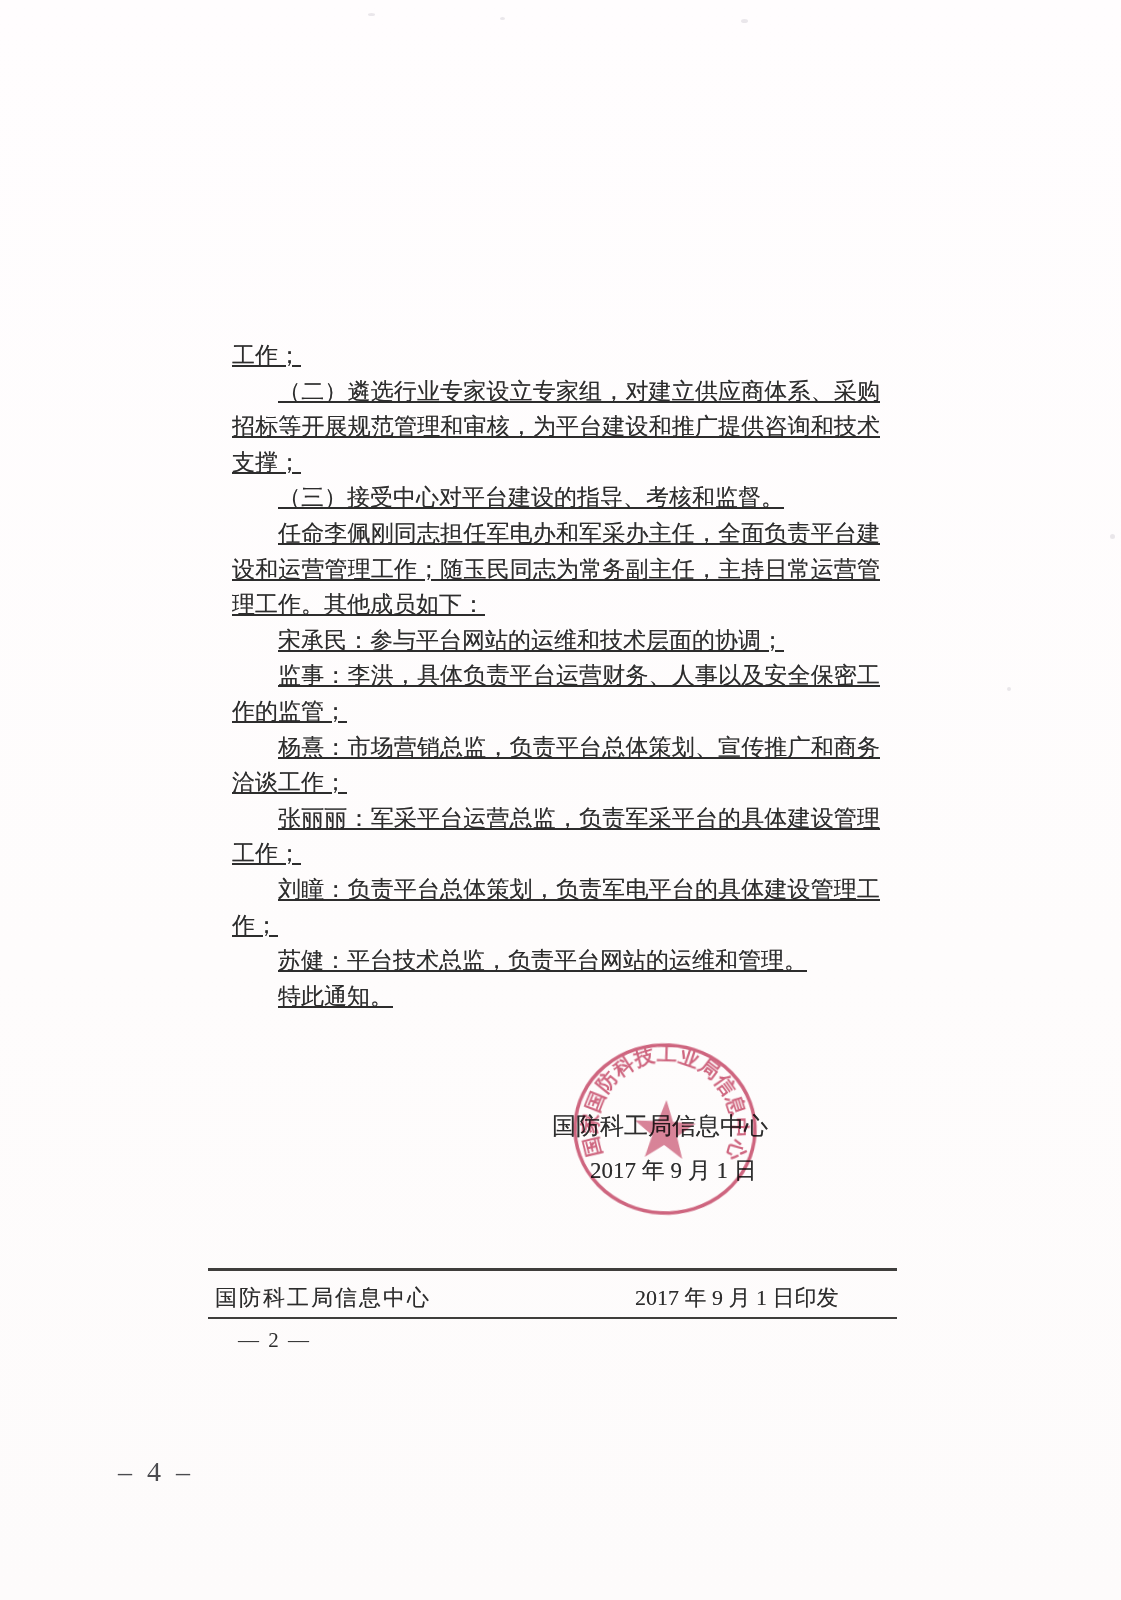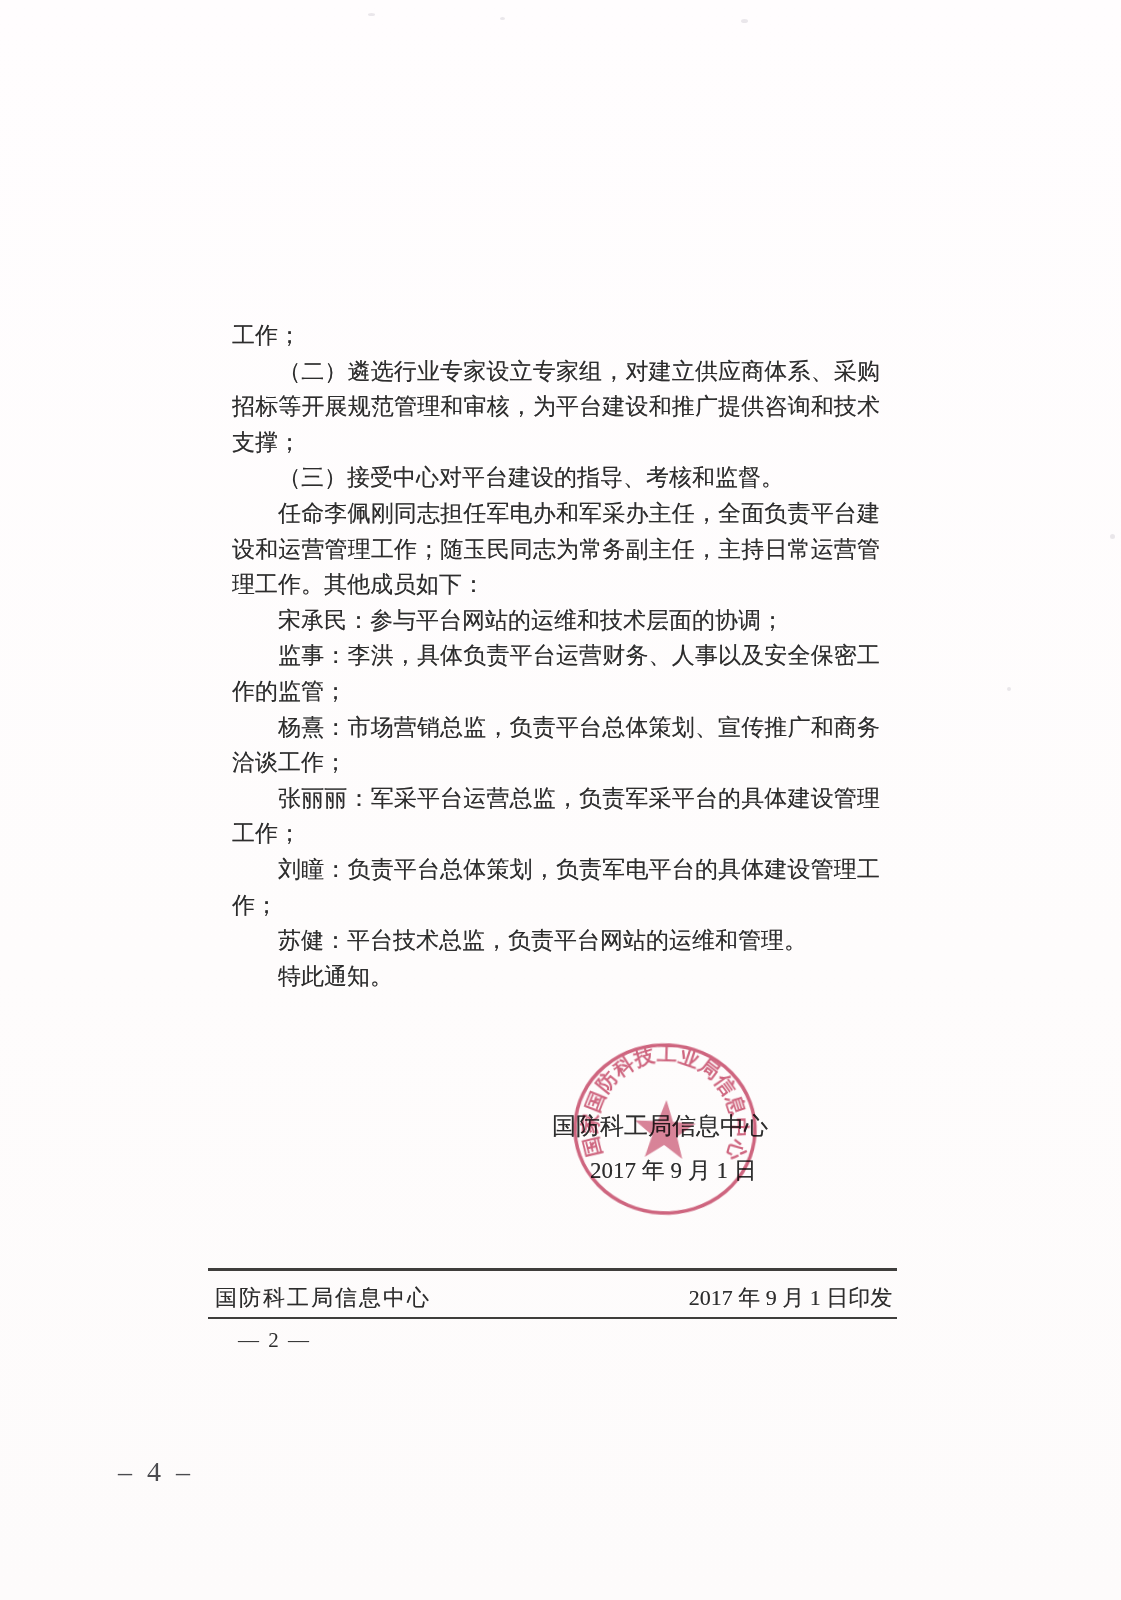--- a/index.html
+++ b/index.html
@@ -4,45 +4,46 @@
 <style>
   html,body { margin:0; padding:0; background:#fffdfe; }
   .page {
     position:relative; width:1121px; height:1600px;
     background:linear-gradient(180deg,#fffdfe 0%, #fefcfc 60%, #fdfbfb 100%);
     overflow:hidden;
     font-family:"Liberation Serif","DejaVu Serif",serif;
     color:#2d2d2d;
   }
   .doc-body {
-    position:absolute; left:232px; top:318px; width:648px;
+    position:absolute; left:232px; top:338px; width:648px;
     font-size:23px; line-height:35.6px;
     text-align:justify;
     text-shadow:0 0 0.6px rgba(45,45,45,0.5);
+    text-decoration:underline;
   }
   .para { margin:0; text-indent:2em; }
   .para.noindent { text-indent:0; }
   .para.heading { font-weight:bold; }
 
   .sig-org  { position:absolute; left:552px; top:1110px; font-size:24px; text-shadow:0 0 0.6px rgba(45,45,45,0.5); }
   .sig-date { position:absolute; left:577px; top:1155px; font-size:23px; text-shadow:0 0 0.6px rgba(45,45,45,0.5);margin-left:13px; }
 
   .stamp {
     position:absolute; left:570px; top:1040px; width:190px; height:178px;
     mix-blend-mode:multiply; opacity:0.88; filter:blur(0.3px);
     transform:rotate(3deg);
   }
   .seal-text { letter-spacing:1px; font-family:"Liberation Serif","DejaVu Serif",serif; font-weight:bold; }
 
   .rule { position:absolute; left:208px; width:689px; background:#3f3e3c; }
   .rule.top    { top:1268px; height:3px; }
   .rule.bottom { top:1317px; height:2px; }
 
   .footer-issuer { position:absolute; left:215px; top:1283px; font-size:22px; letter-spacing:2px; text-shadow:0 0 0.6px rgba(45,45,45,0.5); }
-  .footer-date   { position:absolute; left:678px; top:1283px; width:225px; text-align:center; font-size:22px; text-shadow:0 0 0.6px rgba(45,45,45,0.5); }
+  .footer-date   { position:absolute; left:635px; top:1283px; width:225px; text-align:left; font-size:22px; text-shadow:0 0 0.6px rgba(45,45,45,0.5); }
   .footer-page   { position:absolute; left:238px; top:1328px; font-size:21px; letter-spacing:2px; }
   .hand-page     { position:absolute; left:118px; top:1456px; font-size:28px; letter-spacing:4px; color:#4b4b4f; }
 
   .speck { position:absolute; border-radius:50%; background:rgba(125,120,135,0.16); }
   .s1 { left:368px; top:13px;  width:7px; height:3px; }
   .s2 { left:500px; top:17px;  width:5px; height:3px; }
   .s3 { left:741px; top:19px;  width:7px; height:4px; }
   .s4 { left:1110px; top:534px; width:5px; height:5px; }
   .s5 { left:1007px; top:687px; width:4px; height:4px; }
 </style>

